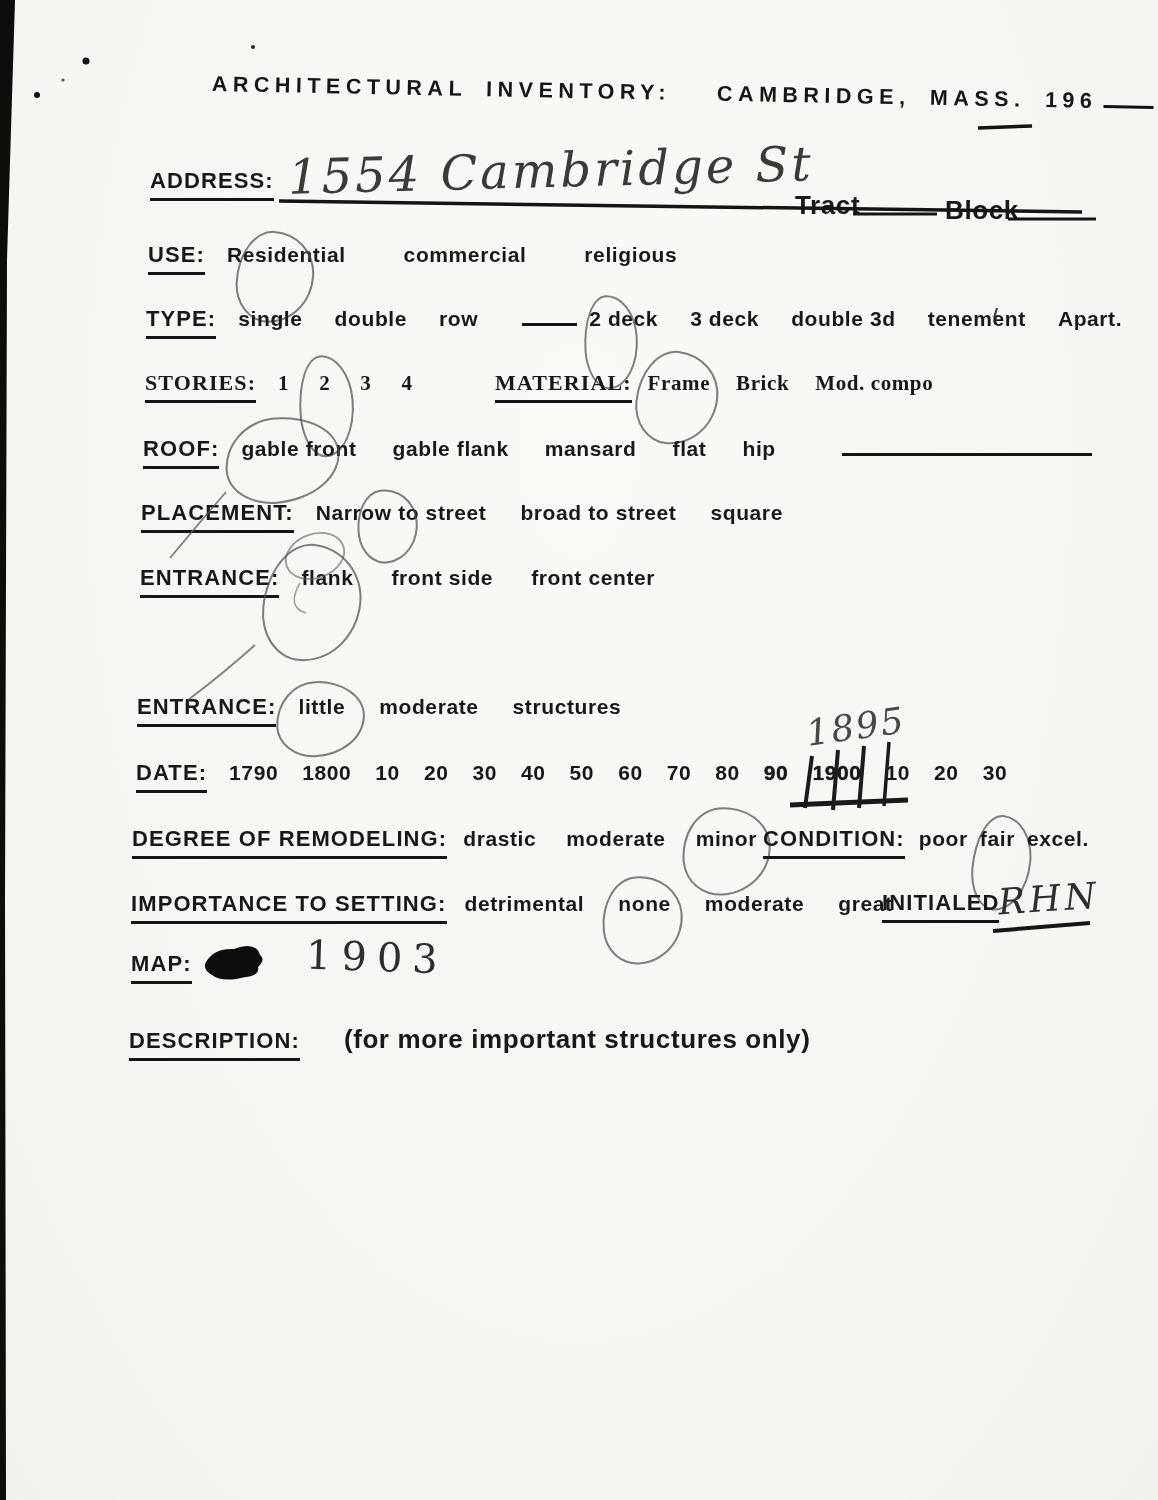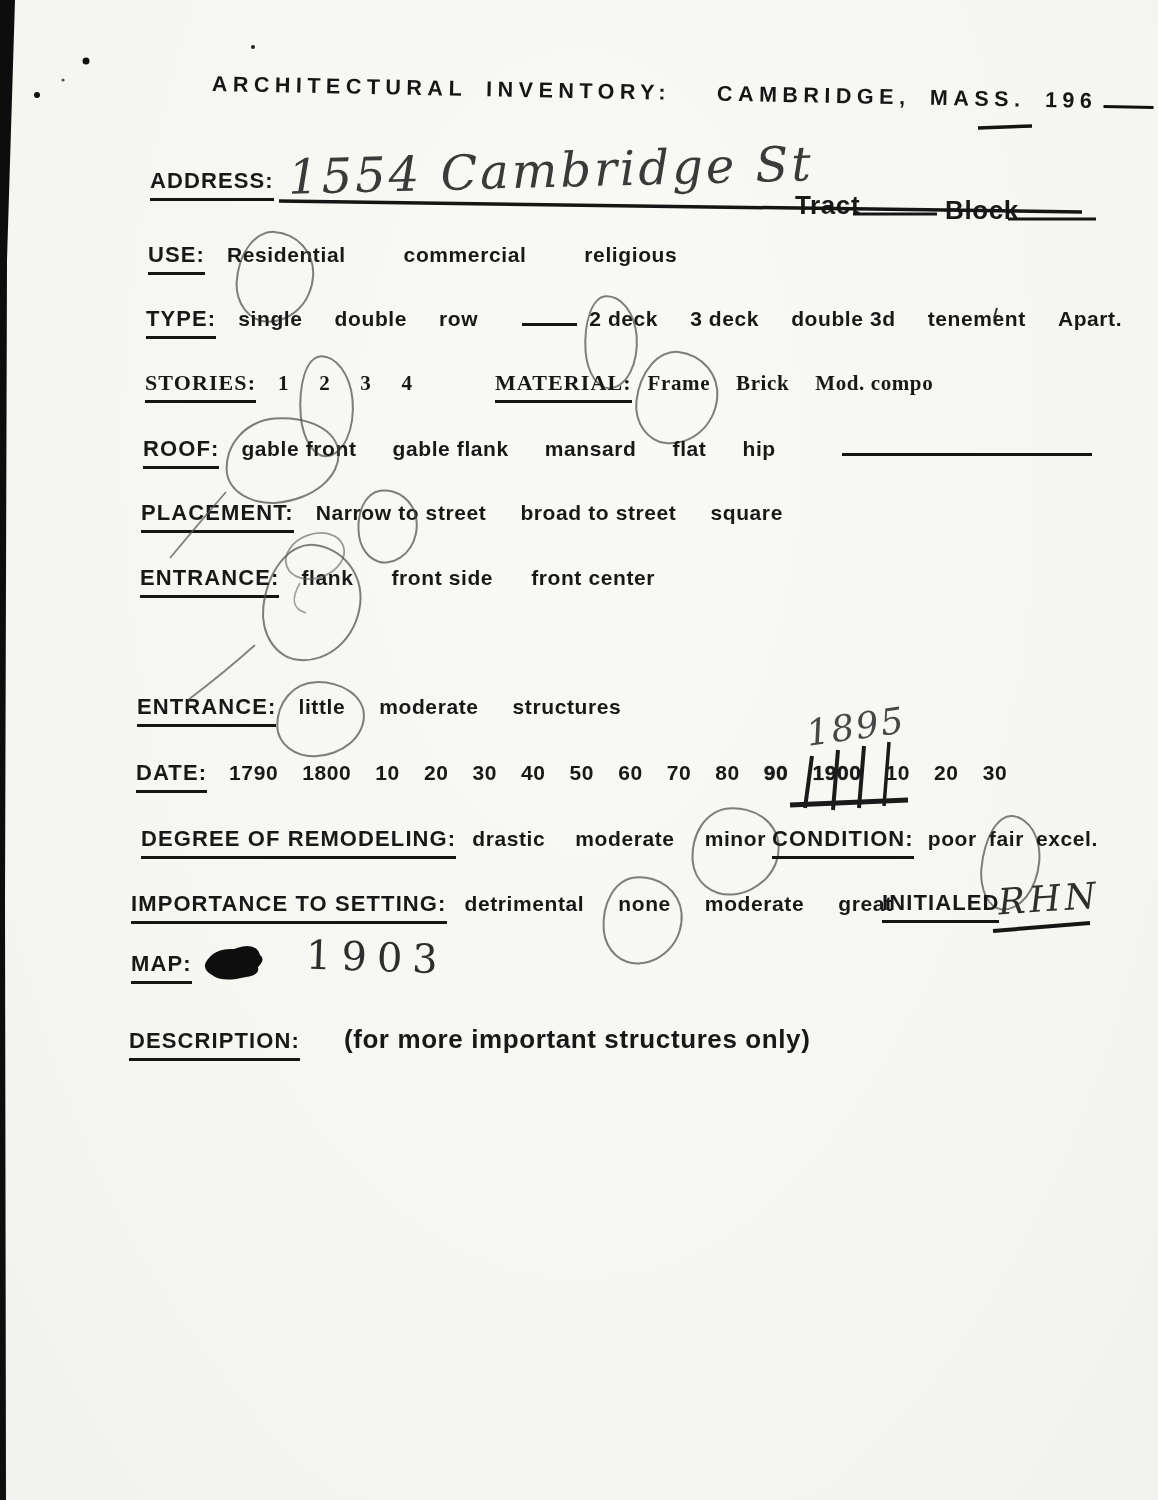--- a/index.html
+++ b/index.html
@@ -113,21 +113,21 @@
 
   <div class="row r-ornament" style="left:137px;top:695px;">
     <span class="label">ENTRANCE:</span><span><span class="opt circled">little</span><span class="opt">moderate</span><span class="opt">structures</span></span>
   </div>
 
   <div class="row r-date" style="left:136px;top:761px;">
     <span class="label">DATE:</span><span><span class="opt">1790</span><span class="opt">1800</span><span class="opt">10</span><span class="opt">20</span><span class="opt">30</span><span class="opt">40</span><span class="opt">50</span><span class="opt">60</span><span class="opt">70</span><span class="opt">80</span><span class="opt marked">90</span><span class="opt marked">1900</span><span class="opt">10</span><span class="opt">20</span><span class="opt">30</span></span>
   </div>
   <div class="hand hand-1895" style="left:806px;top:706px;">1895</div>
 
-  <div class="row r-remodeling" style="left:141px;top:827px;text-align:right;">
+  <div class="row r-remodeling" style="left:132px;top:827px;text-align:right;">
     <span class="label" style="margin-right:16px;">DEGREE OF REMODELING:</span><span><span class="opt">drastic</span><span class="opt">moderate</span><span class="opt circled">minor</span></span>
     <span class="subfield r-condition" style="left:631px;">
       <span class="label" style="margin-right:14px;">CONDITION:</span><span><span class="opt">poor</span><span class="opt circled">fair</span><span class="opt">excel.</span></span>
     </span>
   </div>
 
   <div class="row r-importance" style="left:131px;top:892px;">
     <span class="label" style="margin-right:18px;">IMPORTANCE TO SETTING:</span><span><span class="opt">detrimental</span><span class="opt circled">none</span><span class="opt">moderate</span><span class="opt">great</span></span>
     <span class="subfield" style="left:751px;">
       <span class="label">INITIALED</span>

